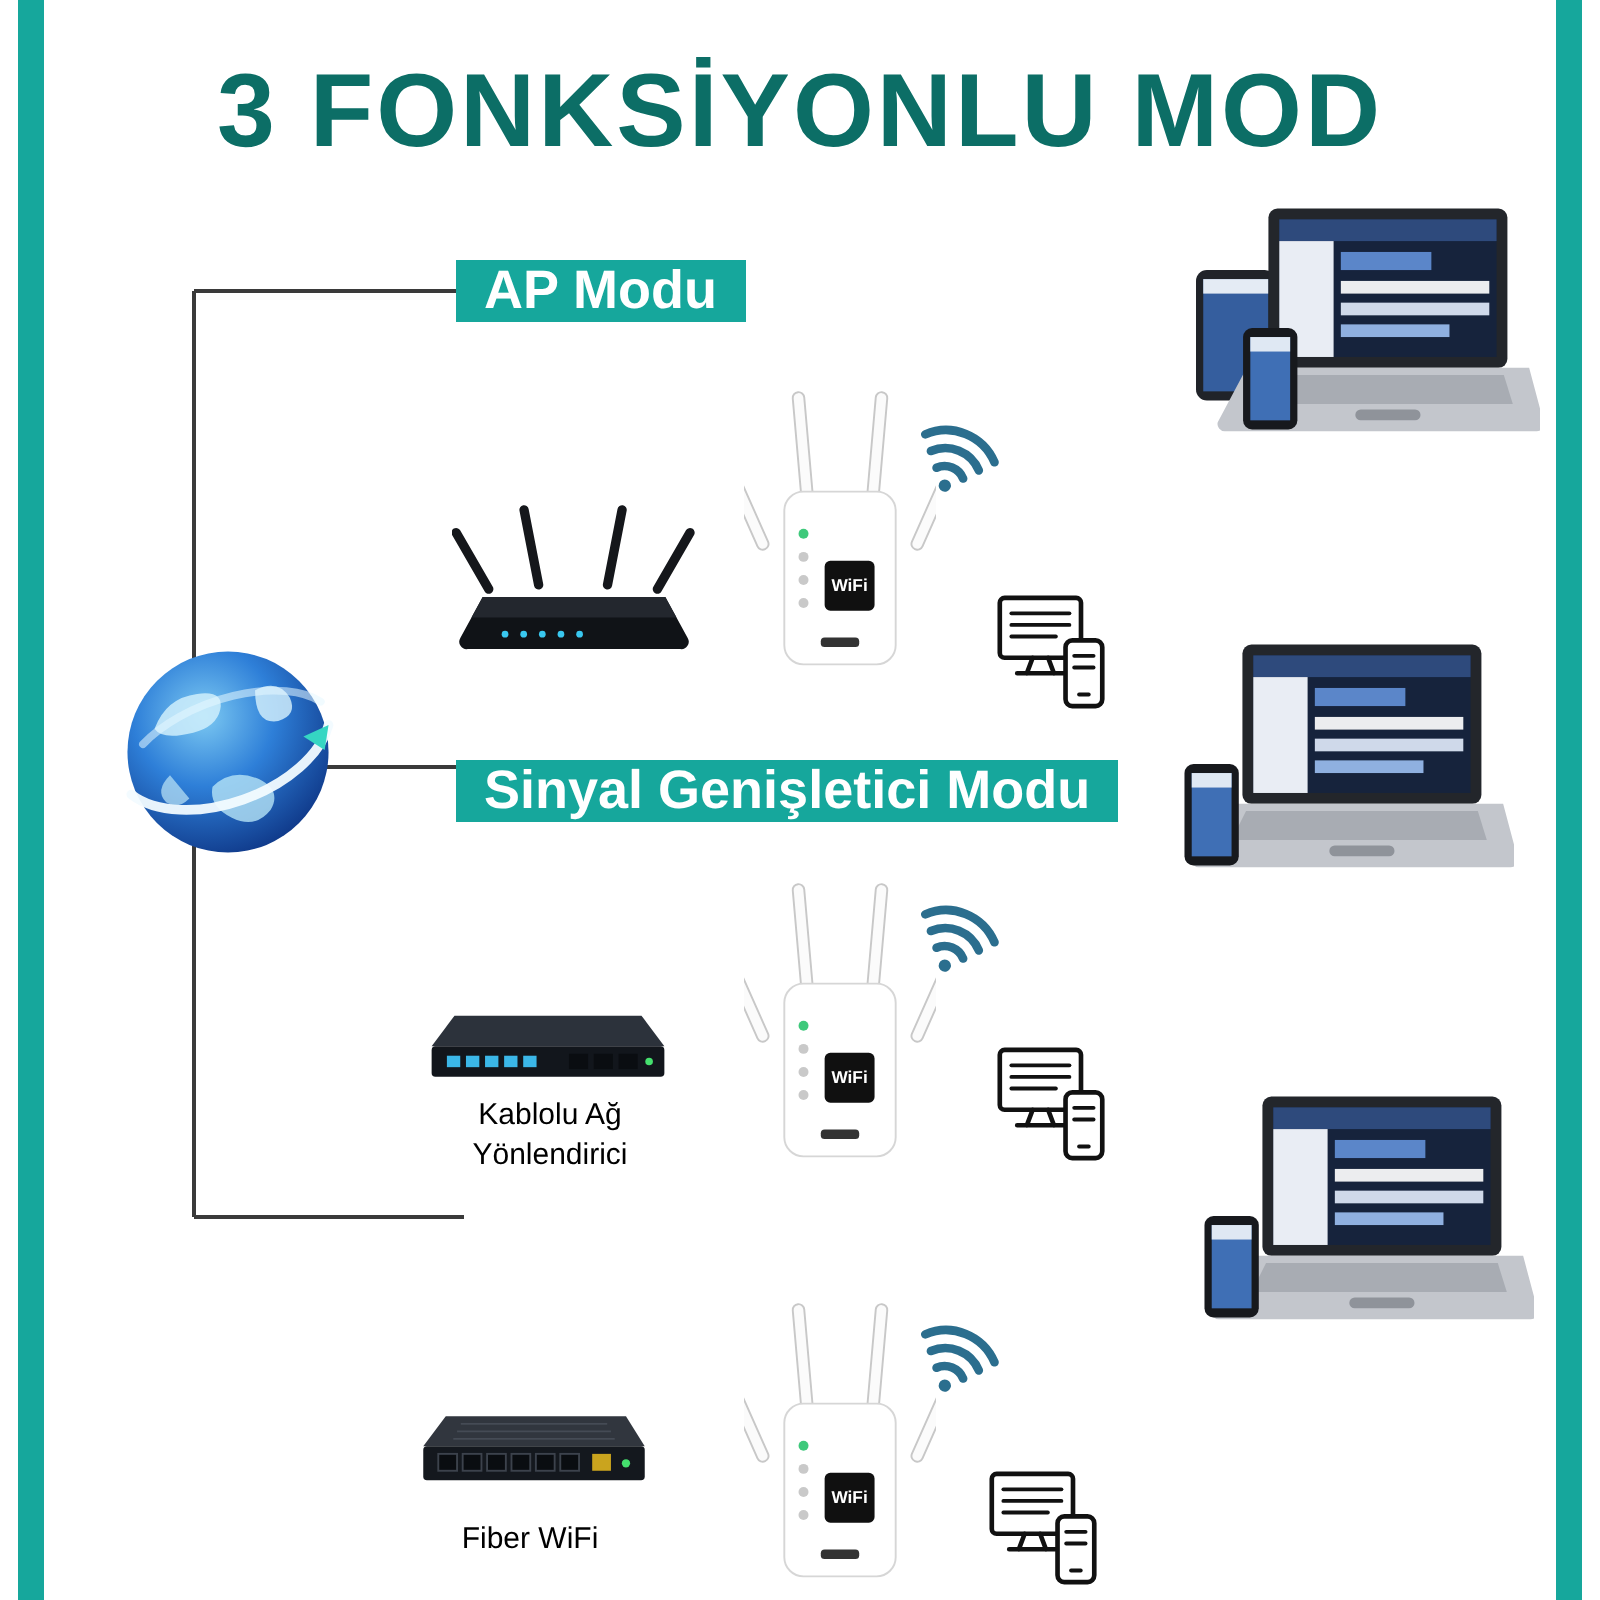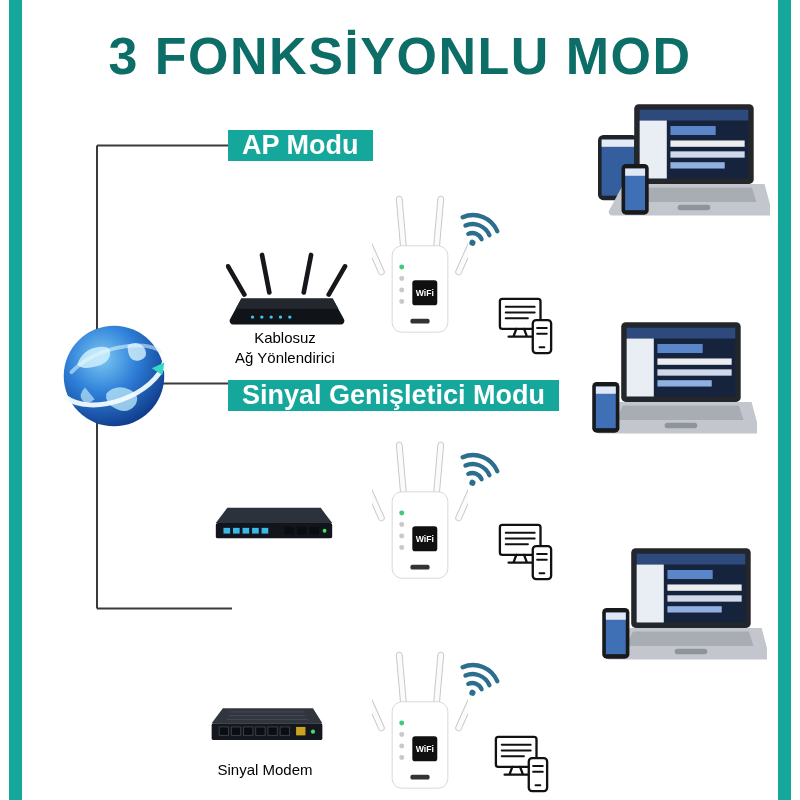--- a/index.html
+++ b/index.html
@@ -65,24 +65,20 @@
     <path d="M16 52 h98 l6 11 H10 z" fill="#23272e"></path>
     <g fill="#39c8f0">
       <circle cx="28" cy="72" r="1.8"></circle>
         <circle cx="38" cy="72" r="1.8"></circle>
         <circle cx="48" cy="72" r="1.8"></circle>
       <circle cx="58" cy="72" r="1.8"></circle>
         <circle cx="68" cy="72" r="1.8"></circle>
     </g>
   </svg>
 
-  <div class="src-label" style="left:200px; top:328px; width:170px">
-    <span>Kablosuz</span>
-    <span>Ağ Yönlendirici</span>
-  </div>
 
   <svg class="abs" style="left:372px; top:192px; width:96px; height:146px" viewBox="0 0 100 152">
     <g fill="#fbfbfb" stroke="#c8c8c8" stroke-width="1">
       <rect x="30" y="4" width="6" height="56" rx="3" transform="rotate(-5 33 60)"></rect>
       <rect x="64" y="4" width="6" height="56" rx="3" transform="rotate(5 67 60)"></rect>
       <rect x="8" y="22" width="6" height="64" rx="3" transform="rotate(-24 11 86)"></rect>
       <rect x="86" y="22" width="6" height="64" rx="3" transform="rotate(24 89 86)"></rect>
     </g>
     <rect x="21" y="56" width="58" height="90" rx="10" fill="#ffffff" stroke="#d6d6d6"></rect>
     <g>
@@ -157,20 +153,22 @@
     </g>
     <g fill="#0a0d11">
       <rect x="76" y="26" width="10" height="8"></rect>
         <rect x="89" y="26" width="10" height="8"></rect>
       <rect x="102" y="26" width="10" height="8"></rect>
     </g>
     <circle cx="118" cy="30" r="2" fill="#45e06e"></circle>
   </svg>
 
   <div class="src-label" style="left:200px; top:548px; width:150px">
+    <span>Kablolu Ağ</span>
+    <span>Yönlendirici</span>
   </div>
 
   <svg class="abs" style="left:372px; top:438px; width:96px; height:146px" viewBox="0 0 100 152">
     <g fill="#fbfbfb" stroke="#c8c8c8" stroke-width="1">
       <rect x="30" y="4" width="6" height="56" rx="3" transform="rotate(-5 33 60)"></rect>
       <rect x="64" y="4" width="6" height="56" rx="3" transform="rotate(5 67 60)"></rect>
       <rect x="8" y="22" width="6" height="64" rx="3" transform="rotate(-24 11 86)"></rect>
       <rect x="86" y="22" width="6" height="64" rx="3" transform="rotate(24 89 86)"></rect>
     </g>
     <rect x="21" y="56" width="58" height="90" rx="10" fill="#ffffff" stroke="#d6d6d6"></rect>
@@ -243,21 +241,21 @@
       <rect x="40" y="28" width="10" height="9"></rect>
         <rect x="53" y="28" width="10" height="9"></rect>
       <rect x="66" y="28" width="10" height="9"></rect>
         <rect x="79" y="28" width="10" height="9"></rect>
     </g>
     <rect x="96" y="28" width="10" height="9" fill="#caa41e"></rect>
     <circle cx="114" cy="33" r="2.2" fill="#45e06e"></circle>
   </svg>
 
   <div class="src-label" style="left:195px; top:760px; width:140px">
-    <span>Sinyal Modem</span>
+    <span>Fiber WiFi</span>
     <span></span>
   </div>
 
   <svg class="abs" style="left:372px; top:648px; width:96px; height:146px" viewBox="0 0 100 152">
     <g fill="#fbfbfb" stroke="#c8c8c8" stroke-width="1">
       <rect x="30" y="4" width="6" height="56" rx="3" transform="rotate(-5 33 60)"></rect>
       <rect x="64" y="4" width="6" height="56" rx="3" transform="rotate(5 67 60)"></rect>
       <rect x="8" y="22" width="6" height="64" rx="3" transform="rotate(-24 11 86)"></rect>
       <rect x="86" y="22" width="6" height="64" rx="3" transform="rotate(24 89 86)"></rect>
     </g>

